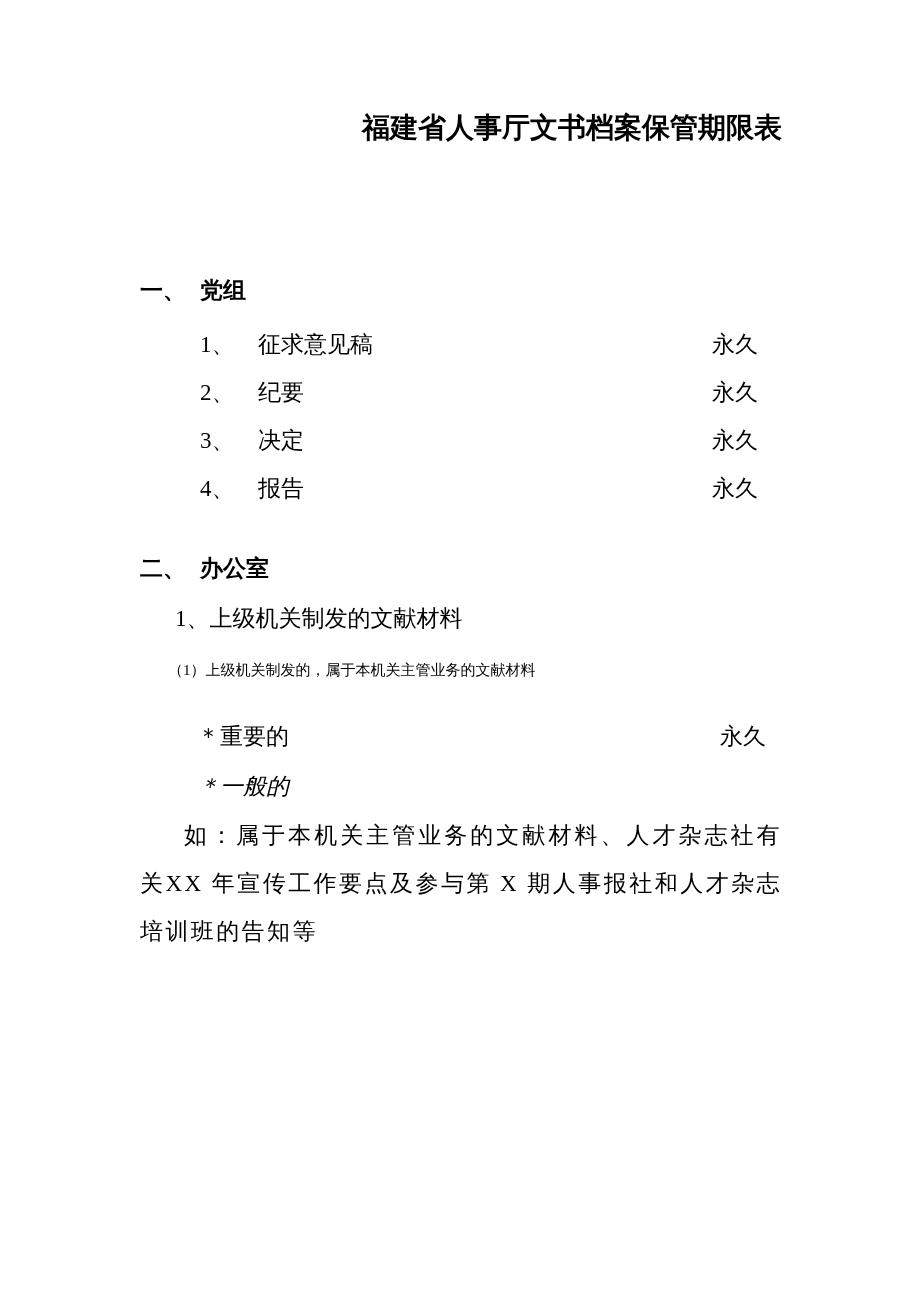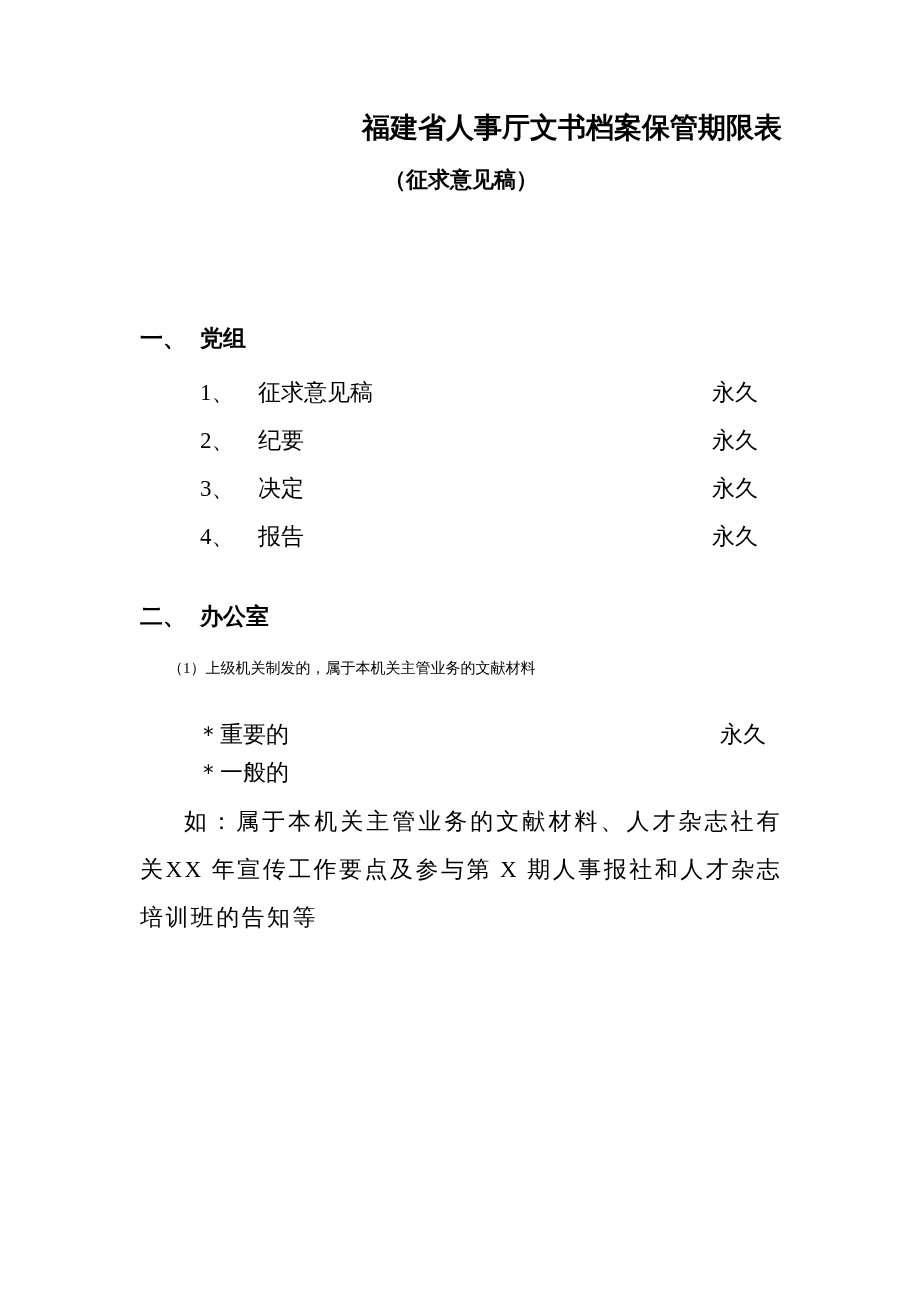--- a/index.html
+++ b/index.html
@@ -72,29 +72,28 @@
   .example {
     margin: 8px 0 0 0;
     font-size: 23px;
     line-height: 48px;
     letter-spacing: 2.4px;
     text-align: justify;
   }
   .example.indented { text-indent: 44px; }
   .u { text-decoration: underline; text-underline-offset: 7px; }
   .b { font-weight: bold; }
-  .star-row.second { margin-top: 4px; }
+  .star-row.second { margin-top: 16px; font-style: italic; }
 </style>
 </head>
 <body>
 
 <div class="page">
 
   <h1 class="doc-title">福建省人事厅文书档案保管期限表</h1>
-  <h2 class="doc-subtitle">（征求意见稿）</h2>
 
   <div class="section-heading">
     <span class="sec-num">一、</span>
     <span class="sec-title">党组</span>
   </div>
 
   <div class="items">
     <div class="item-row">
       <span class="item-num">1、</span>
       <span class="item-label">征求意见稿</span>
@@ -115,20 +114,21 @@
       <span class="item-label">报告</span>
       <span class="item-period">永久</span>
     </div>
   </div>
 
   <div class="section-heading second">
     <span class="sec-num">二、</span>
     <span class="sec-title">办公室</span>
   </div>
 
+  <p class="sub-item">1、上级机关制发的文献材料</p>
 
   <p class="sub-sub-item">（1）上级机关制发的，属于本机关主管业务的文献材料</p>
 
   <div class="star-row">
     <span>＊重要的</span>
     <span class="period">永久</span>
   </div>
 
 
   <div class="star-row second">

